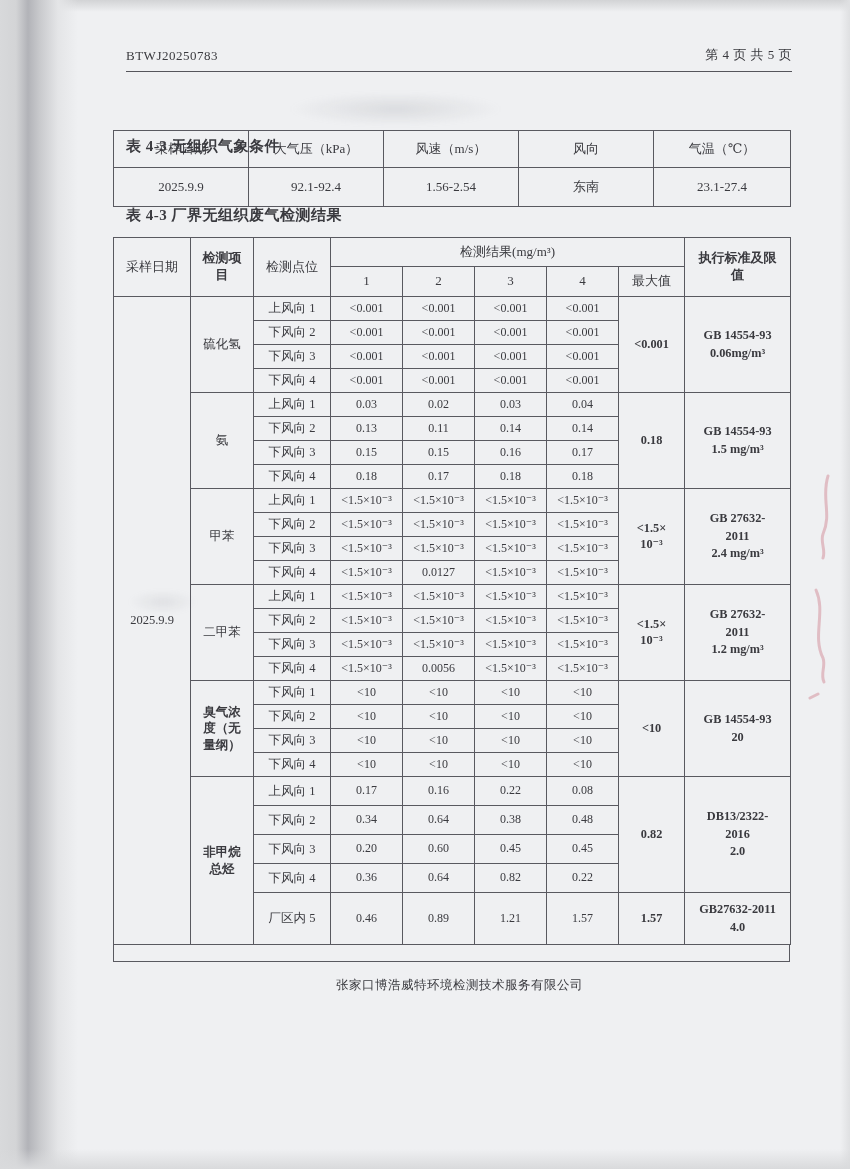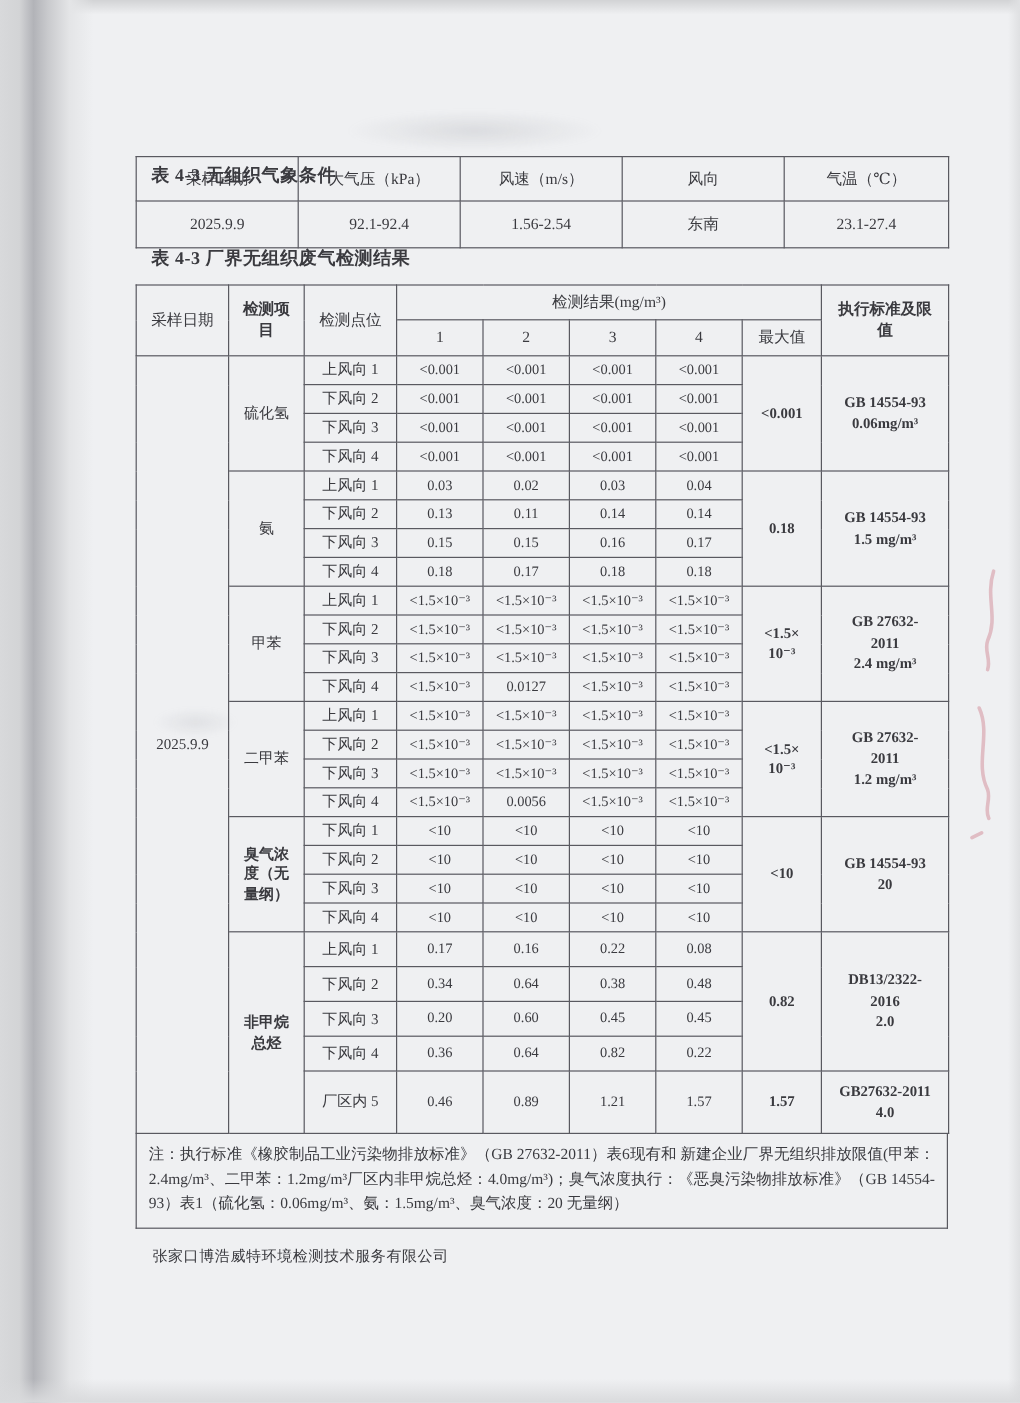--- a/index.html
+++ b/index.html
@@ -46,38 +46,42 @@
 
   .t44wrap { position:absolute; left:113px; top:237px; width:679px; }
   .r29 { height:29px; } .r30 { height:30px; } .r24 { height:24px; } .r52 { height:52px; }
   .std { font-size:12.3px; line-height:1.45; }
   .max { font-size:12.3px; }
 
   .note { width:655px; border:1px solid #595960; border-top:none; padding:7px 10px 9px 10px;
     font-size:12.9px; line-height:1.6; text-align:left; text-align:justify; }
   .note .p2 { text-indent:6px; }
 
-  .footer { margin:15px 0 0 14px; font-size:12.5px; letter-spacing:.5px; }
+  .footer { margin:15px 0 0 14px; font-size:12.5px; letter-spacing:.5px;text-align:center; }
 </style>
 </head>
 <body>
 
 <div class="page">
   <div class="edge-top"></div>
   <div class="edge-left"></div>
   <div class="edge-right"></div>
   <div class="edge-bottom"></div>
   <div class="ghost-smudge"></div>
   <div class="ghost-smudge2"></div>
   <svg class="bleed-marks" viewBox="0 0 52 240">
     <path d="M32 6 C25 28 36 44 27 64 C24 72 30 80 27 88" stroke="#d494a0" stroke-width="3" fill="none" stroke-linecap="round"></path>
     <path d="M20 120 C30 142 16 166 27 188 C30 196 24 204 28 212" stroke="#d494a0" stroke-width="3" fill="none" stroke-linecap="round"></path>
     <path d="M14 228 l8 -4" stroke="#d494a0" stroke-width="3" fill="none" stroke-linecap="round"></path>
   </svg>
 
+  <div class="hdr">
+    <span>BTWJ20250783</span>
+    <span>第 4 页 共 5 页</span>
+  </div>
 
   <div class="tbl-title t43-title">表 4-3 无组织气象条件</div>
 
   <table class="t43">
     <colgroup>
         <col style="width:135px">
         <col style="width:135px">
         <col style="width:135px">
         <col style="width:135px">
         <col style="width:137px">
@@ -351,18 +355,17 @@
           <td class="num">1.21</td>
           <td class="num">1.57</td>
           <td class="pre max">1.57</td>
           <td class="pre std">GB27632-2011
 4.0</td>
         </tr>
       </tbody>
     </table>
 
     <div class="note">
-      <div class="p1">注：执行标准《橡胶制品工业污染物排放标准》（GB 27632-2011）表6现有和 新建企业厂界无组织排放限值(甲苯：2.4mg/m³、二甲苯：1.2mg/m³厂区内非甲烷总烃：4.0mg/m³)；臭气浓度执行：《恶臭污染物排放标准》（GB 14554-93）表1（硫化氢：0.06mg/m³、氨：1.5mg/m³、臭气浓度：20 无量纲）</div>
     </div>
 
     <div class="footer">张家口博浩威特环境检测技术服务有限公司</div>
   </div>
 </div>
 
 </body></html>

